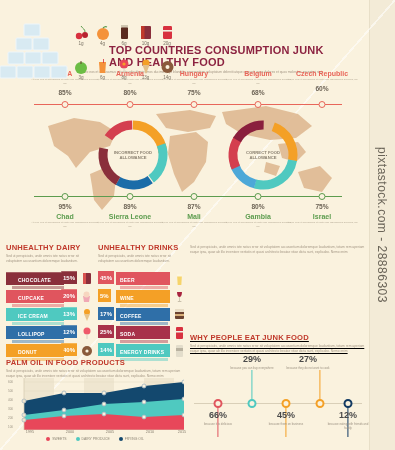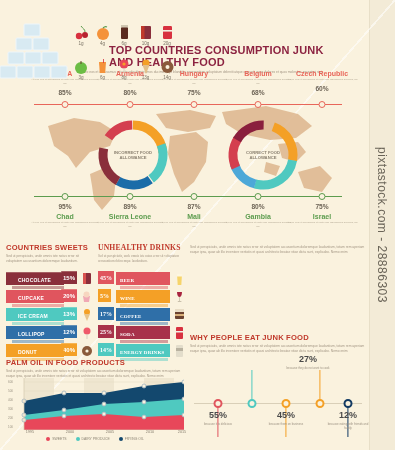--- a/index.html
+++ b/index.html
@@ -70,21 +70,21 @@
   .ctry-lorem { font-size:2.5px; color:#b3a894; line-height:1.5; margin-top:1px; }
 
   .donut-label {
     position:absolute; text-align:center; font-size:4.2px; font-weight:bold;
     color:#8a8070; line-height:1.3; width:56px; transform:translate(-50%,-50%);
   }
 
   
   .bars-block { position:absolute; top:243px; }
   .bars-block.sweets { left:6px; width:86px; }
-  .bars-block.drinks { left:98px; width:86px;font-family:Liberation Serif, serif; }
+  .bars-block.drinks { left:98px; width:86px; }
   .bar-list { margin-top:8px; }
   .bar-row { position:relative; height:14px; margin-bottom:4px; }
   .ribbon {
     position:absolute; top:0; height:13px; color:#fff;
     display:flex; align-items:center;
   }
   .ribbon .nm { font-size:5px; font-weight:bold; letter-spacing:.2px; }
   .ribbon .sub { font-size:2.3px; opacity:.75; display:block; line-height:1.3; }
   .pct-tag {
     position:absolute; top:-1px; height:13px; padding:0 2px;
@@ -109,21 +109,21 @@
   .palm-block { position:absolute; left:6px; top:358px; width:178px; }
   .palm-chart { position:absolute; left:6px; top:378px; width:178px; height:52px; }
   .palm-years { position:absolute; left:6px; top:430px; width:178px; }
   .year-lbl { position:absolute; font-size:3.8px; color:#8b8373; transform:translateX(-50%); }
   .palm-legend { position:absolute; left:6px; top:437px; width:178px; display:flex; justify-content:center; gap:9px; }
   .lg { display:flex; align-items:center; gap:2px; font-size:3.4px; color:#8b8373; }
   .lg .dot { width:4px; height:4px; border-radius:50%; }
   .ylbl { position:absolute; right:2px; font-size:3px; color:#9c9484; transform:translateY(-50%); }
 
   
-  .why-block { position:absolute; left:190px; top:333px; width:176px; }
+  .why-block { position:absolute; left:190px; top:333px; width:176px;text-decoration:underline; }
   .why-area { position:absolute; left:190px; top:352px; width:176px; height:98px; }
   .why-axis { position:absolute; left:4px; top:51px; width:168px; height:1.2px; background:#d9cfb8; }
   .why-node {
     position:absolute; width:9px; height:9px; border-radius:50%;
     background:#faf2de; top:46.5px; transform:translateX(-50%);
   }
   .why-stem { position:absolute; width:1.2px; transform:translateX(-50%); }
   .why-txt { position:absolute; width:46px; text-align:center; transform:translateX(-50%); }
   .why-pct { font-size:9px; font-weight:bold; color:#4a4a4a; }
   .why-cap { font-size:2.9px; color:#9e9484; line-height:1.45; margin-top:1.5px; }
@@ -244,21 +244,21 @@
     <div class="ctry-name grn" style="margin-top:3px;">Gambia</div>
     <div class="ctry-lorem">At vero eos et accusamus et iusto odio dignissimos ducimus, qui</div>
   </div>
   <div class="ctry-col" style="left:322px; top:203px; width:76px;">
     <div class="ctry-pct">75%</div>
     <div class="ctry-name grn" style="margin-top:3px;">Israel</div>
     <div class="ctry-lorem">At vero eos et accusamus et iusto odio dignissimos ducimus, qui</div>
   </div>
 
   <div class="bars-block sweets">
-    <div class="sec-h red">COUNTRIES SWEETS</div>
+    <div class="sec-h red">UNHEALTHY DAIRY</div>
     <div class="lorem">Sed ut perspiciatis, unde omnis iste natus error sit voluptatem accusantium doloremque laudantium.</div>
 
     <div class="bar-list">
 
       <div class="bar-row">
         <div class="ribbon" style="left:0; width:58px; background:#8a2f3b; clip-path:polygon(0 0,100% 0,100% 100%,0 100%);">
           <div style="padding-left:12px;">
             <span class="nm">CHOCOLATE</span>
             <span class="sub">Sed ut perspiciatis unde omnis</span>
           </div>
@@ -652,31 +652,35 @@
     <div class="why-stem" style="left:130px; top:18px; height:33px; background:#f4a026;"></div>
     <div class="why-stem" style="left:158px; top:51px; height:34px; background:#123a63;"></div>
 
     <div class="why-node" style="left:28px;  border:2.5px solid #e0555e;"></div>
     <div class="why-node" style="left:62px;  border:2.5px solid #4fc9c0;"></div>
     <div class="why-node" style="left:96px;  border:2.5px solid #f4a026;"></div>
     <div class="why-node" style="left:130px; border:2.5px solid #f4a026;"></div>
     <div class="why-node" style="left:158px; border:2.5px solid #123a63;"></div>
 
     <div class="why-txt" style="left:28px; top:58px;">
-      <div class="why-pct">55%</div>
+      <div class="why-pct">66%</div>
       <div class="why-cap">because it is delicious</div>
     </div>
     <div class="why-txt" style="left:96px; top:58px;">
       <div class="why-pct">45%</div>
       <div class="why-cap">because them on business</div>
     </div>
     <div class="why-txt" style="left:158px; top:58px;">
       <div class="why-pct">12%</div>
       <div class="why-cap">because eating with friends and family</div>
     </div>
 
+    <div class="why-txt" style="left:62px; top:2px;">
+      <div class="why-pct">29%</div>
+      <div class="why-cap">because you can buy everywhere</div>
+    </div>
     <div class="why-txt" style="left:118px; top:2px;">
       <div class="why-pct">27%</div>
       <div class="why-cap">because they do not want to cook</div>
     </div>
   </div>
 
 </div>
 
 </body></html>

